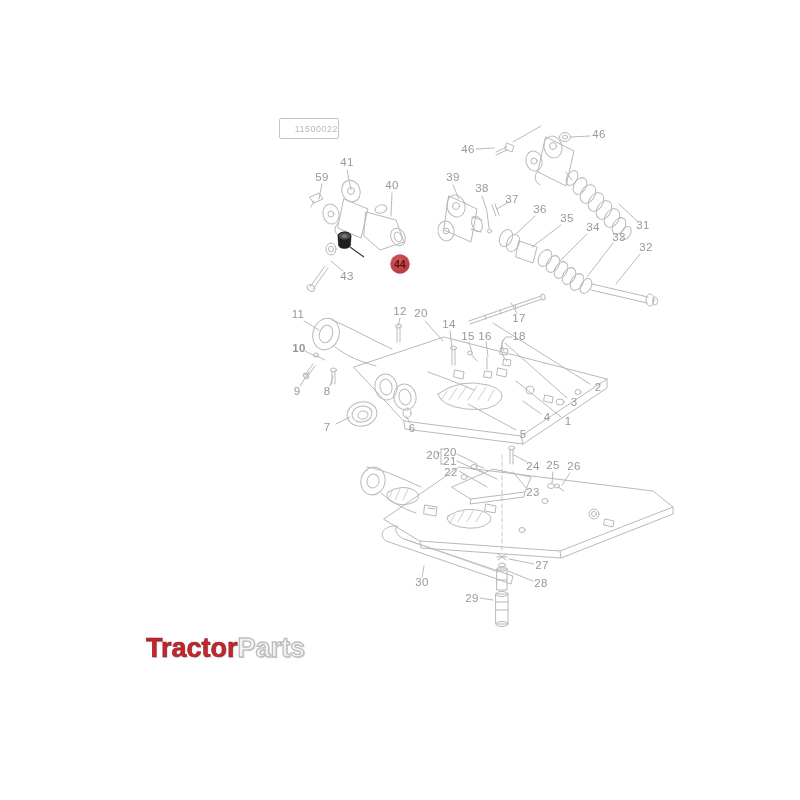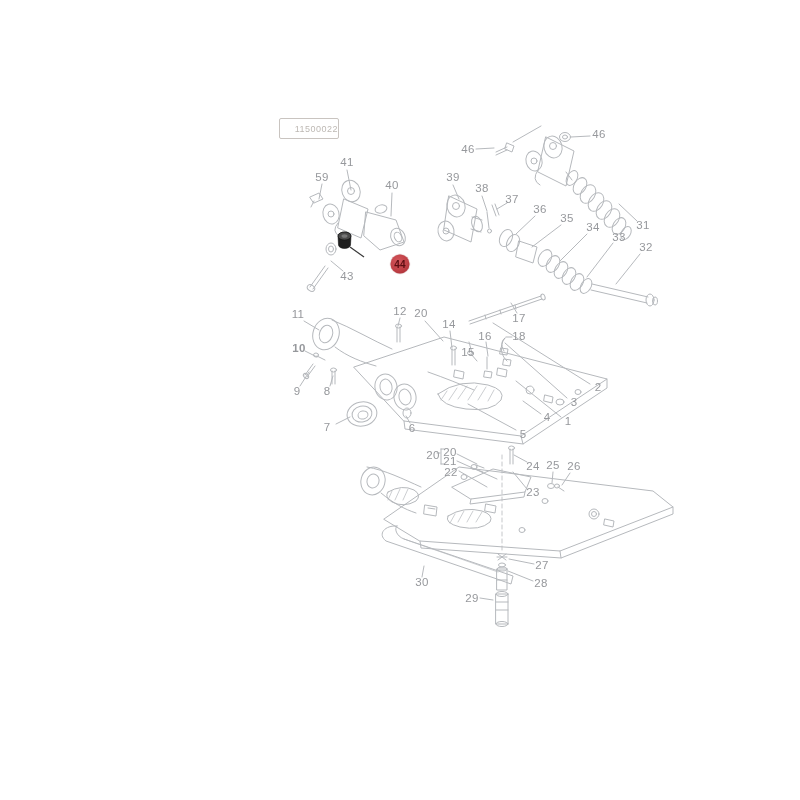--- a/index.html
+++ b/index.html
@@ -277,21 +277,21 @@
       <span class="part-label" style="left: 523px; top: 435px;">5</span>
       <span class="part-label" style="left: 412px; top: 429px;">6</span>
       <span class="part-label" style="left: 327px; top: 428px;">7</span>
       <span class="part-label" style="left: 327px; top: 392px;">8</span>
       <span class="part-label" style="left: 297px; top: 392px;">9</span>
       <span class="part-label" style="left: 299px; top: 349px; font-weight: bold;">10</span>
       <span class="part-label" style="left: 298px; top: 315px;">11</span>
       <span class="part-label" style="left: 400px; top: 312px;">12</span>
       <span class="part-label" style="left: 421px; top: 314px;">20</span>
       <span class="part-label" style="left: 449px; top: 325px;">14</span>
-      <span class="part-label" style="left: 468px; top: 353px;">15</span>
+      <span class="part-label" style="left: 468px; top: 337px;">15</span>
       <span class="part-label" style="left: 485px; top: 337px;">16</span>
       <span class="part-label" style="left: 519px; top: 319px;">17</span>
       <span class="part-label" style="left: 519px; top: 337px;">18</span>
       <span class="part-label" style="left: 433px; top: 456px;">20</span>
       <span class="part-label" style="left: 450px; top: 453px;">20</span>
       <span class="part-label" style="left: 450px; top: 462px; text-align: center;">21</span>
       <span class="part-label" style="left: 451px; top: 473px;">22</span>
       <span class="part-label" style="left: 533px; top: 493px;">23</span>
       <span class="part-label" style="left: 533px; top: 467px;">24</span>
       <span class="part-label" style="left: 553px; top: 466px;">25</span>
@@ -312,15 +312,16 @@
       <span class="part-label" style="left: 392px; top: 186px;">40</span>
       <span class="part-label" style="left: 347px; top: 163px;">41</span>
       <span class="part-label" style="left: 322px; top: 178px;">59</span>
       <span class="part-label" style="left: 347px; top: 277px;">43</span>
       <span class="part-label highlight" style="left: 372px; top: 264px;">44</span>
       <span class="part-label" style="left: 468px; top: 150px;">46</span>
       <span class="part-label" style="left: 599px; top: 135px;">46</span>
     </div>
 
   <div class="logo">
+    <span class="l2"><span class="red">Tractor</span><span class="gray">Parts</span></span>
   </div>
 
 </div>
 
 </body></html>

